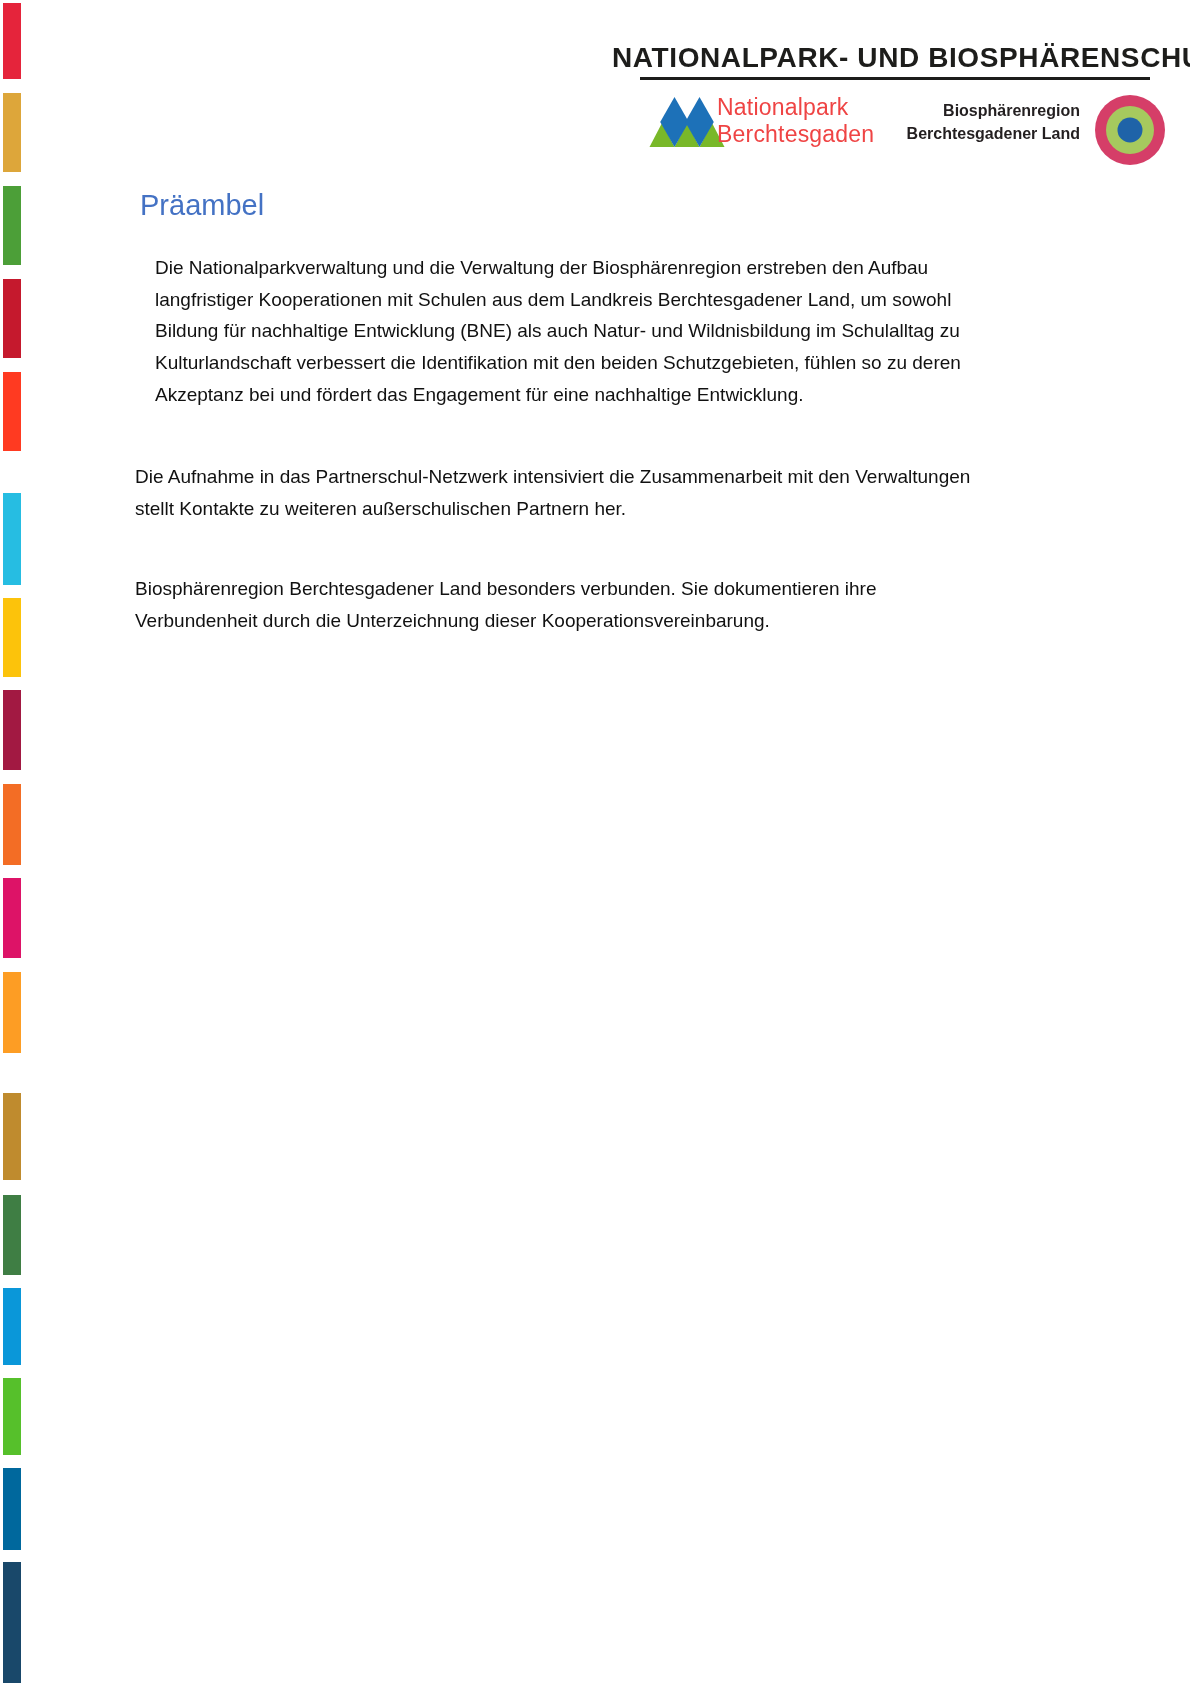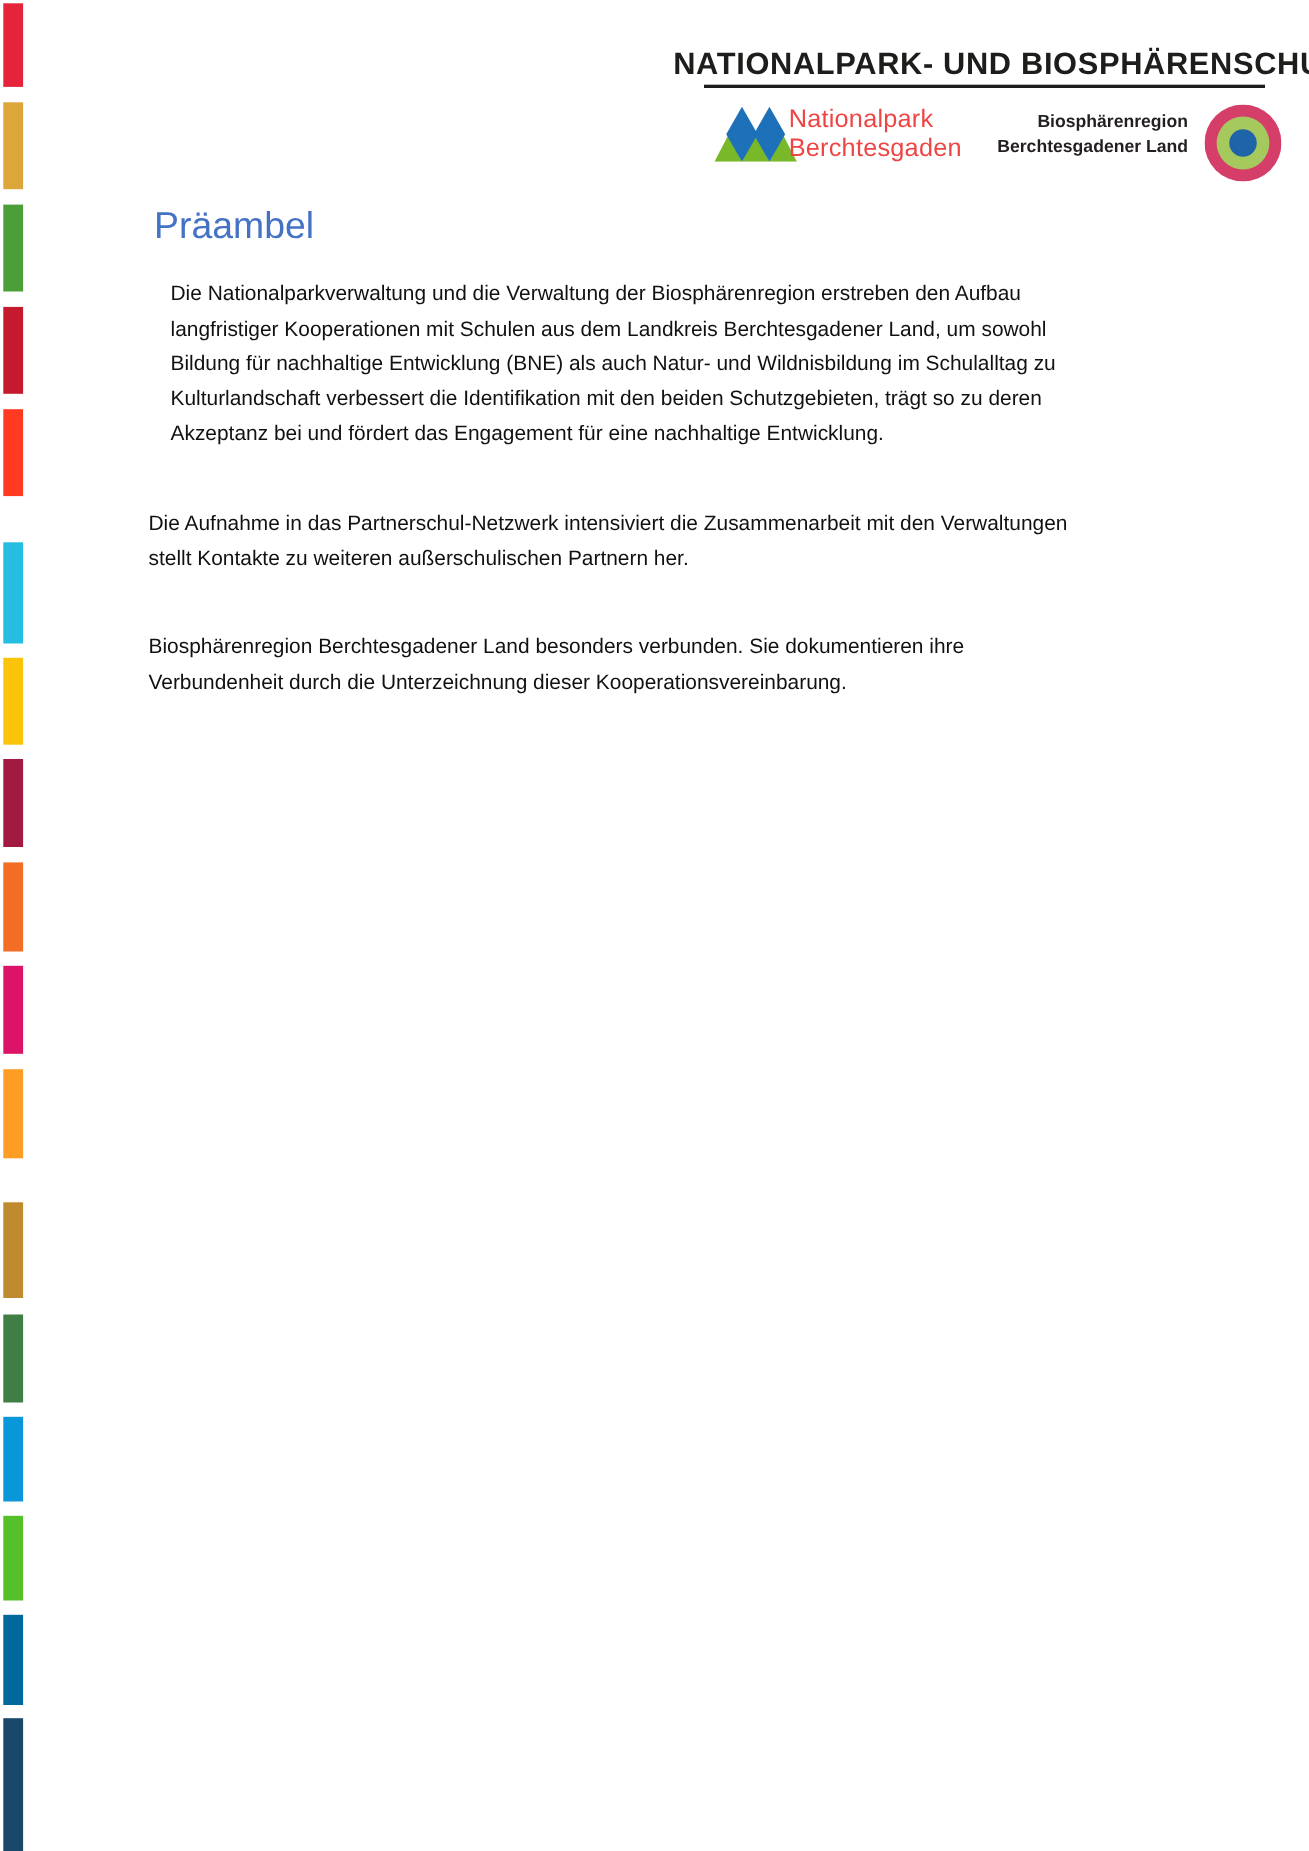--- a/index.html
+++ b/index.html
@@ -35,21 +35,21 @@
     position:absolute;left:830px;top:99px;width:250px;
     text-align:right;
     font-size:16px;line-height:23px;font-weight:bold;color:#231f20;
     white-space:nowrap;
   }
   .bio-circle{position:absolute;left:1095px;top:95px;width:70px;height:70px;}
 
   
   .page-title{
     position:absolute;left:140px;top:186px;
-    font-size:34px;line-height:38px;font-weight:400;
+    font-size:29px;line-height:38px;font-weight:400;
     color:#4472c4;white-space:nowrap;
   }
   .para{position:absolute;left:135px;width:900px;}
   .para .line{
     font-size:19px;line-height:31.7px;color:#111111;
     white-space:nowrap;
   }
   .para-1{top:252px;margin-left:20px;}
   .para-2{top:461px;}
   .para-3{top:573px;}
@@ -107,21 +107,21 @@
       <circle cx="35" cy="35" r="12.5" fill="#1f63a8"></circle>
     </svg>
   </div>
 
   <h1 class="page-title" style="margin: 0px; color: rgb(68, 114, 196);">Präambel</h1>
 
   <div class="para para-1">
     <div class="line">Die Nationalparkverwaltung und die Verwaltung der Biosphärenregion erstreben den Aufbau</div>
     <div class="line">langfristiger Kooperationen mit Schulen aus dem Landkreis Berchtesgadener Land, um sowohl</div>
     <div class="line">Bildung für nachhaltige Entwicklung (BNE) als auch Natur- und Wildnisbildung im Schulalltag zu</div>
-    <div class="line">Kulturlandschaft verbessert die Identifikation mit den beiden Schutzgebieten, trägt so zu deren</div>
+    <div class="line">Kulturlandschaft verbessert die Identifikation mit den beiden Schutzgebieten, fühlen so zu deren</div>
     <div class="line">Akzeptanz bei und fördert das Engagement für eine nachhaltige Entwicklung.</div>
   </div>
 
   <div class="para para-2">
     <div class="line">Die Aufnahme in das Partnerschul-Netzwerk intensiviert die Zusammenarbeit mit den Verwaltungen</div>
     <div class="line">stellt Kontakte zu weiteren außerschulischen Partnern her.</div>
   </div>
 
   <div class="para para-3">
     <div class="line">Biosphärenregion Berchtesgadener Land besonders verbunden. Sie dokumentieren ihre</div>

